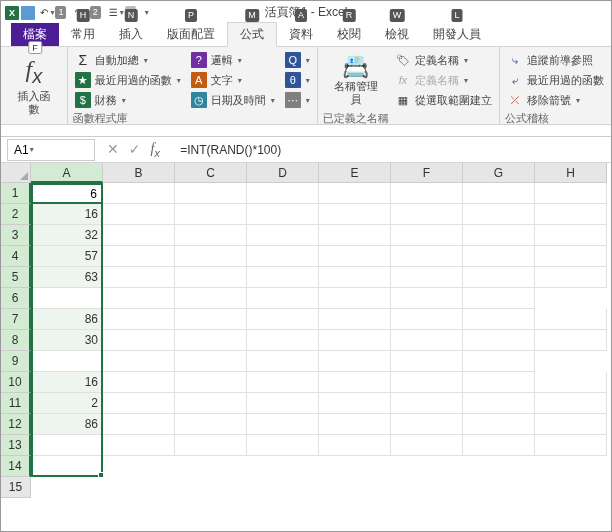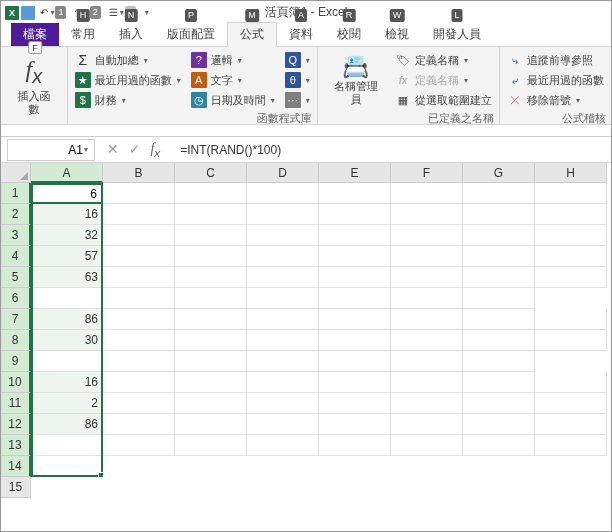--- a/index.html
+++ b/index.html
@@ -16,35 +16,35 @@
     
     .ribbon-tabs { height: 23px; background: #fff; display: flex; align-items: flex-end; padding-left: 10px; gap: 0; font-size: 12px; border-bottom: 1px solid #d4d4d4; }
     .ribbon-tab { padding: 3px 12px; color: #444; position: relative; cursor: pointer; }
     .ribbon-tab.file { background: #4c1d95; color: #fff; }
     .ribbon-tab.active { background: #f3f3f3; border: 1px solid #d4d4d4; border-bottom: 1px solid #f3f3f3; margin-bottom: -1px; }
     .tab-key { position: absolute; top: -14px; left: 50%; transform: translateX(-50%); background: #555; color: #fff; font-size: 9px; padding: 0 3px; border-radius: 2px; height: 13px; line-height: 13px; }
     
     .ribbon-body { height: 78px; background: #f3f3f3; border-bottom: 1px solid #d4d4d4; display: flex; font-size: 11px; color: #444; }
     .ribbon-group { border-right: 1px solid #d4d4d4; padding: 3px 5px 2px 5px; display: flex; flex-direction: column; justify-content: space-between; }
     .group-content { display: flex; flex: 1; }
-    .group-label { text-align: right; font-size: 11px; color: #666; padding-top: 1px; }
+    .group-label { text-align: left; font-size: 11px; color: #666; padding-top: 1px; }
     .large-btn { display: flex; flex-direction: column; align-items: center; justify-content: center; padding: 0 6px; cursor: pointer; font-size: 11px; line-height: 1.2; text-align: center; }
     .large-btn .ic { font-size: 24px; margin-bottom: 2px; font-style: italic; font-family: "Times New Roman", serif; }
     .small-btn { display: flex; align-items: center; gap: 4px; padding: 1px 2px; cursor: pointer; font-size: 11px; white-space: nowrap; height: 20px; }
     .small-ic { width: 16px; height: 16px; display: inline-flex; align-items: center; justify-content: center; font-size: 11px; border-radius: 1px; flex-shrink: 0; }
     .ic-green { background: #217346; color: #fff; }
     .ic-blue { background: #2f5597; color: #fff; }
     .ic-purple { background: #7030a0; color: #fff; }
     .ic-orange { background: #c55a11; color: #fff; }
     .ic-teal { background: #31859c; color: #fff; }
     .ic-gray { background: #7f7f7f; color: #fff; }
     .col-stack { display: flex; flex-direction: column; gap: 0; }
     
     .formula-bar { height: 26px; display: flex; align-items: center; border-bottom: 1px solid #d4d4d4; background: #fff; }
-    .name-box { width: 88px; height: 22px; border: 1px solid #ccc; margin: 0 4px 0 6px; padding: 0 6px; font-size: 12px; display: flex; align-items: center; justify-content: flex-end; }
+    .name-box { width: 88px; height: 22px; border: 1px solid #ccc; margin: 0 4px 0 6px; padding: 0 6px; font-size: 12px; display: flex; align-items: center; justify-content: flex-start; }
     .fb-buttons { display: flex; align-items: center; gap: 10px; padding: 0 8px; color: #999; font-size: 14px; }
     .fx-lbl { font-style: italic; font-family: "Times New Roman", serif; font-size: 14px; color: #666; padding-right: 6px; }
     .formula-input { flex: 1; font-size: 12px; padding: 0 6px; border: none; color: #333; }
     .gap-bar { height: 12px; background: #fff; border-bottom: 1px solid #ccc; }
     
     .sheet { display: flex; }
     .corner { width: 30px; height: 20px; background: #e6e6e6; border-right: 1px solid #ccc; border-bottom: 1px solid #ccc; position: relative; }
     .corner::after { content: ""; position: absolute; right: 2px; bottom: 2px; border-style: solid; border-width: 0 0 8px 8px; border-color: transparent transparent #aaa transparent; }
     .col-headers { display: flex; height: 20px; }
     .col-h { width: 72px; background: #e6e6e6; border-right: 1px solid #ccc; border-bottom: 1px solid #ccc; text-align: center; font-size: 12px; line-height: 20px; color: #333; }

